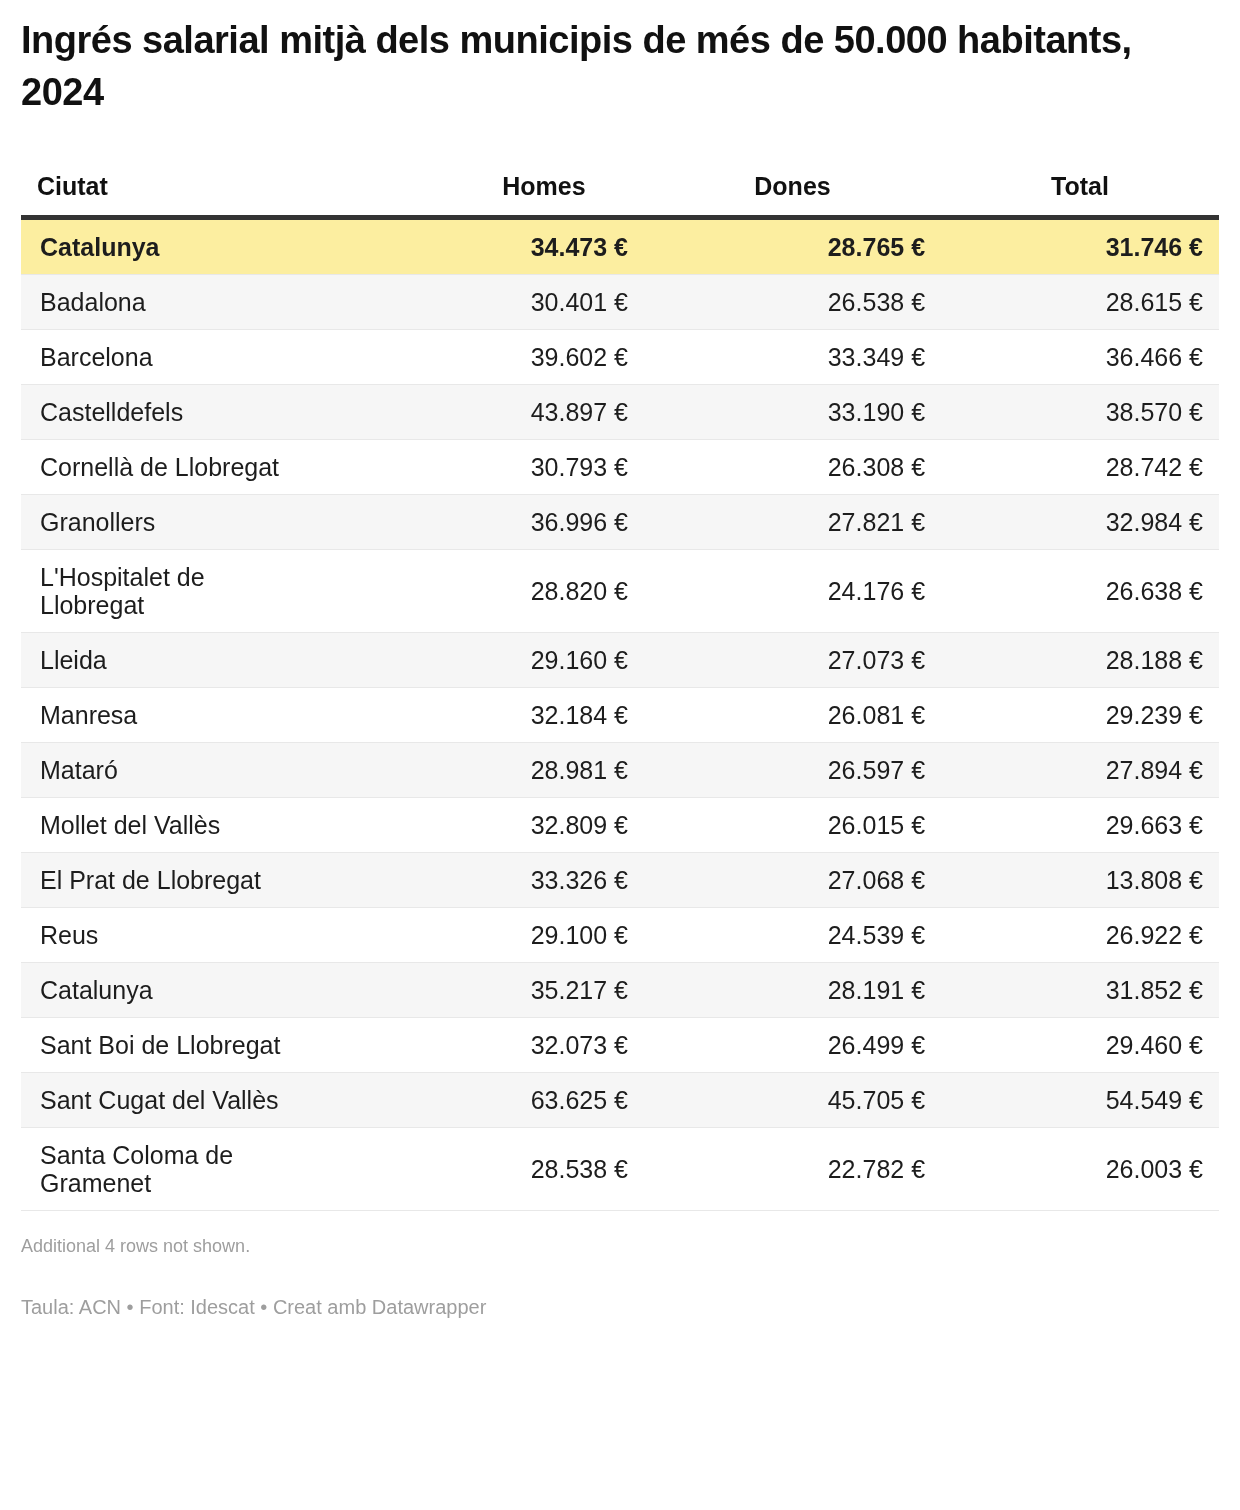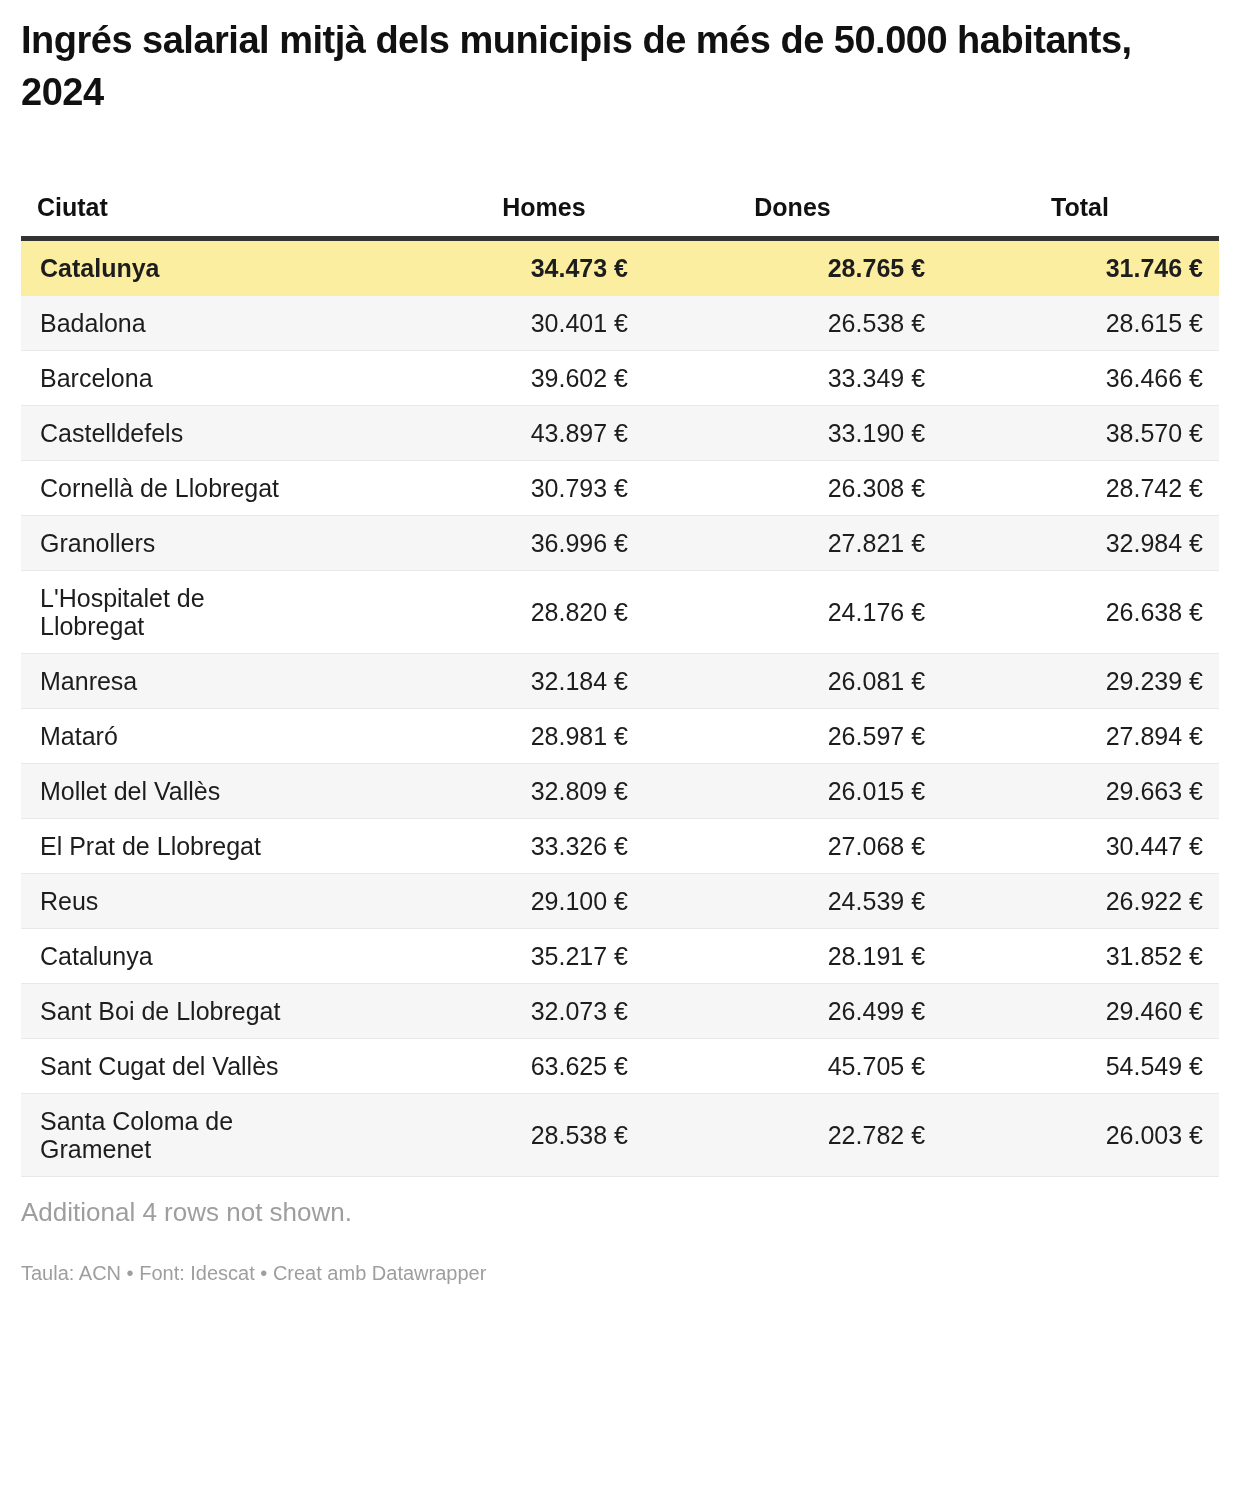--- a/index.html
+++ b/index.html
@@ -17,21 +17,21 @@
     margin-top: 2px;
     font-size: 38px;
     line-height: 52px;
     font-weight: 700;
     color: #111111;
     letter-spacing: -0.5px;
   }
 
   table.salary-table {
     width: 100%;
-    margin-top: 75px;
+    margin-top: 54px;
     border-collapse: collapse;
     table-layout: fixed;
   }
   col.w-city  { width: 35.3%; }
   col.w-homes { width: 16.7%; }
   col.w-dones { width: 24.8%; }
   col.w-total { width: 23.2%; }
 
   th {
     font-size: 25px;
@@ -55,21 +55,21 @@
   td.c-city { text-align: left; white-space: pre-line; padding-left: 19px; }
 
   tbody tr { border-bottom: 1px solid var(--row-divider, #e8e8e8); }
   tbody tr:nth-child(even) { background: var(--stripe, #f6f6f6); }
   tbody tr.highlight,
   tbody tr.highlight:nth-child(even) { background: var(--highlight, #fceea0); }
   tbody tr.highlight td { font-weight: 700; }
 
   p.note {
     margin-top: 20px;
-    font-size: 26px;
+    font-size: 18px;
     line-height: 31px;
     color: var(--muted-text, #9e9e9e);
   }
   p.attribution {
     margin-top: 32px;
     font-size: 20px;
     line-height: 26px;
     color: var(--muted-text, #9e9e9e);
   }
 </style>
@@ -133,20 +133,26 @@
     <td class="c-num">32.984 €</td>
   </tr>
         <tr>
     <td class="c-city">L'Hospitalet de
 Llobregat</td>
     <td class="c-num">28.820 €</td>
     <td class="c-num">24.176 €</td>
     <td class="c-num">26.638 €</td>
   </tr>
         <tr>
+    <td class="c-city">Lleida</td>
+    <td class="c-num">29.160 €</td>
+    <td class="c-num">27.073 €</td>
+    <td class="c-num">28.188 €</td>
+  </tr>
+        <tr>
     <td class="c-city">Manresa</td>
     <td class="c-num">32.184 €</td>
     <td class="c-num">26.081 €</td>
     <td class="c-num">29.239 €</td>
   </tr>
         <tr>
     <td class="c-city">Mataró</td>
     <td class="c-num">28.981 €</td>
     <td class="c-num">26.597 €</td>
     <td class="c-num">27.894 €</td>
@@ -154,21 +160,21 @@
         <tr>
     <td class="c-city">Mollet del Vallès</td>
     <td class="c-num">32.809 €</td>
     <td class="c-num">26.015 €</td>
     <td class="c-num">29.663 €</td>
   </tr>
         <tr>
     <td class="c-city">El Prat de Llobregat</td>
     <td class="c-num">33.326 €</td>
     <td class="c-num">27.068 €</td>
-    <td class="c-num">30.447 €</td>
+    <td class="c-num">13.808 €</td>
   </tr>
         <tr>
     <td class="c-city">Reus</td>
     <td class="c-num">29.100 €</td>
     <td class="c-num">24.539 €</td>
     <td class="c-num">26.922 €</td>
   </tr>
         <tr>
     <td class="c-city">Catalunya</td>
     <td class="c-num">35.217 €</td>

